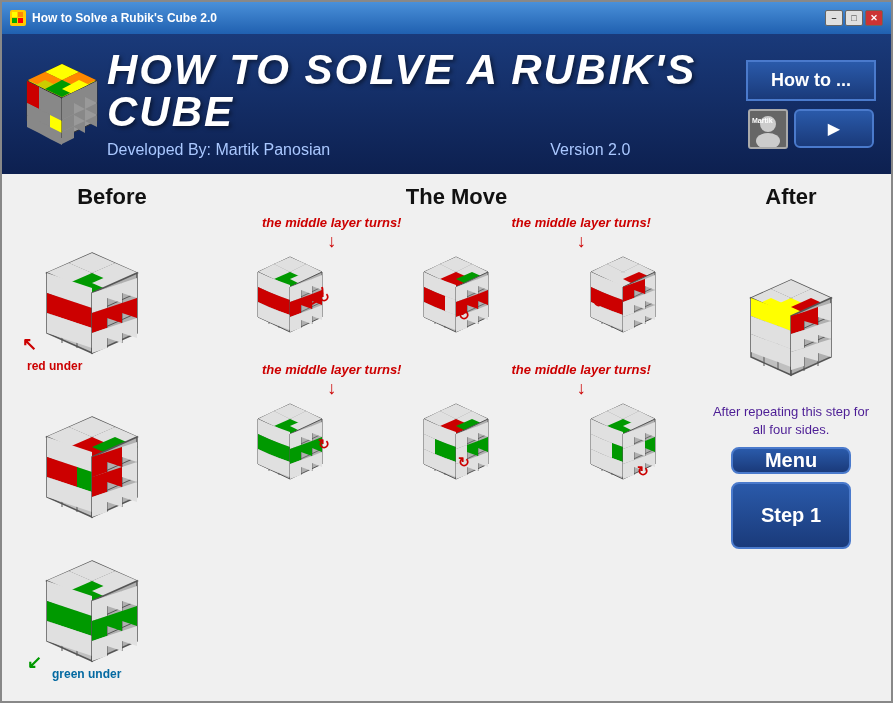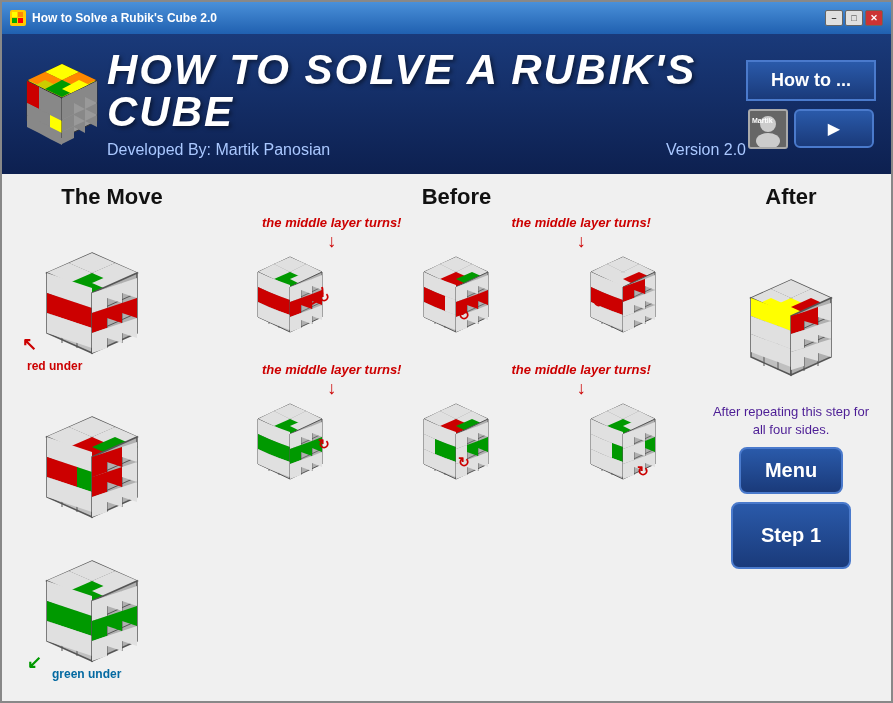--- a/index.html
+++ b/index.html
@@ -197,25 +197,25 @@
       color: #4c1d95;
       text-align: center;
       line-height: 1.4;
       margin-top: 5px;
     }
     .btn-menu {
       background: linear-gradient(to bottom, #2a5aaa, #1a3a7a);
       color: white;
       border: 2px solid #4a7acc;
       border-radius: 8px;
-      padding: 10px;
+      padding: 0;
       font-size: 20px;
       font-weight: bold;
       cursor: pointer;
-      width: 104px;
+      width: 120px;
       text-align: center;
     }
     .btn-step1 {
       background: linear-gradient(to bottom, #2a5aaa, #1a3a7a);
       color: white;
       border: 2px solid #4a7acc;
       border-radius: 8px;
       padding: 20px;
       font-size: 20px;
       font-weight: bold;
@@ -303,21 +303,21 @@
       <polygon points="45,61 57,55 57,67 45,73" fill="#888"></polygon>
       <polygon points="57,55 68,50 68,62 57,56" fill="#888"></polygon>
       <polygon points="68,50 80,44 80,56 68,50" fill="#888"></polygon>
       <polygon points="45,73 57,67 57,79 45,85" fill="#888"></polygon>
       <polygon points="57,67 68,62 68,74 57,68" fill="#888"></polygon>
       <polygon points="68,62 80,56 80,68 68,62" fill="#888"></polygon>
     </svg>
 
     <div class="header-text">
       <div class="header-title">HOW TO SOLVE A RUBIK'S CUBE</div>
-      <div style="display:flex; gap:20px;justify-content:space-between;">
+      <div style="display:flex; gap:20px;">
         <span class="header-subtitle">Developed By: Martik Panosian</span>
         <span class="header-version">Version 2.0</span>
       </div>
     </div>
 
     <div class="header-right">
       <button class="btn-how-to">How to ...</button>
       <div class="header-avatar-row">
         <div class="header-avatar">
           <svg width="36" height="36" viewBox="0 0 36 36">
@@ -328,22 +328,22 @@
           </svg>
         </div>
         <button class="btn-arrow">▶</button>
       </div>
     </div>
   </div>
 
   <div class="main-content">
 
     <div class="columns-header">
+      <div class="col-header">Before</div>
       <div class="col-header">The Move</div>
-      <div class="col-header">Before</div>
       <div class="col-header">After</div>
     </div>
 
     <div class="main-grid">
 
       <div class="before-col">
 
         <div style="position:relative; margin-bottom:30px;">
           <svg width="140" height="120" viewBox="0 0 140 120">
 

